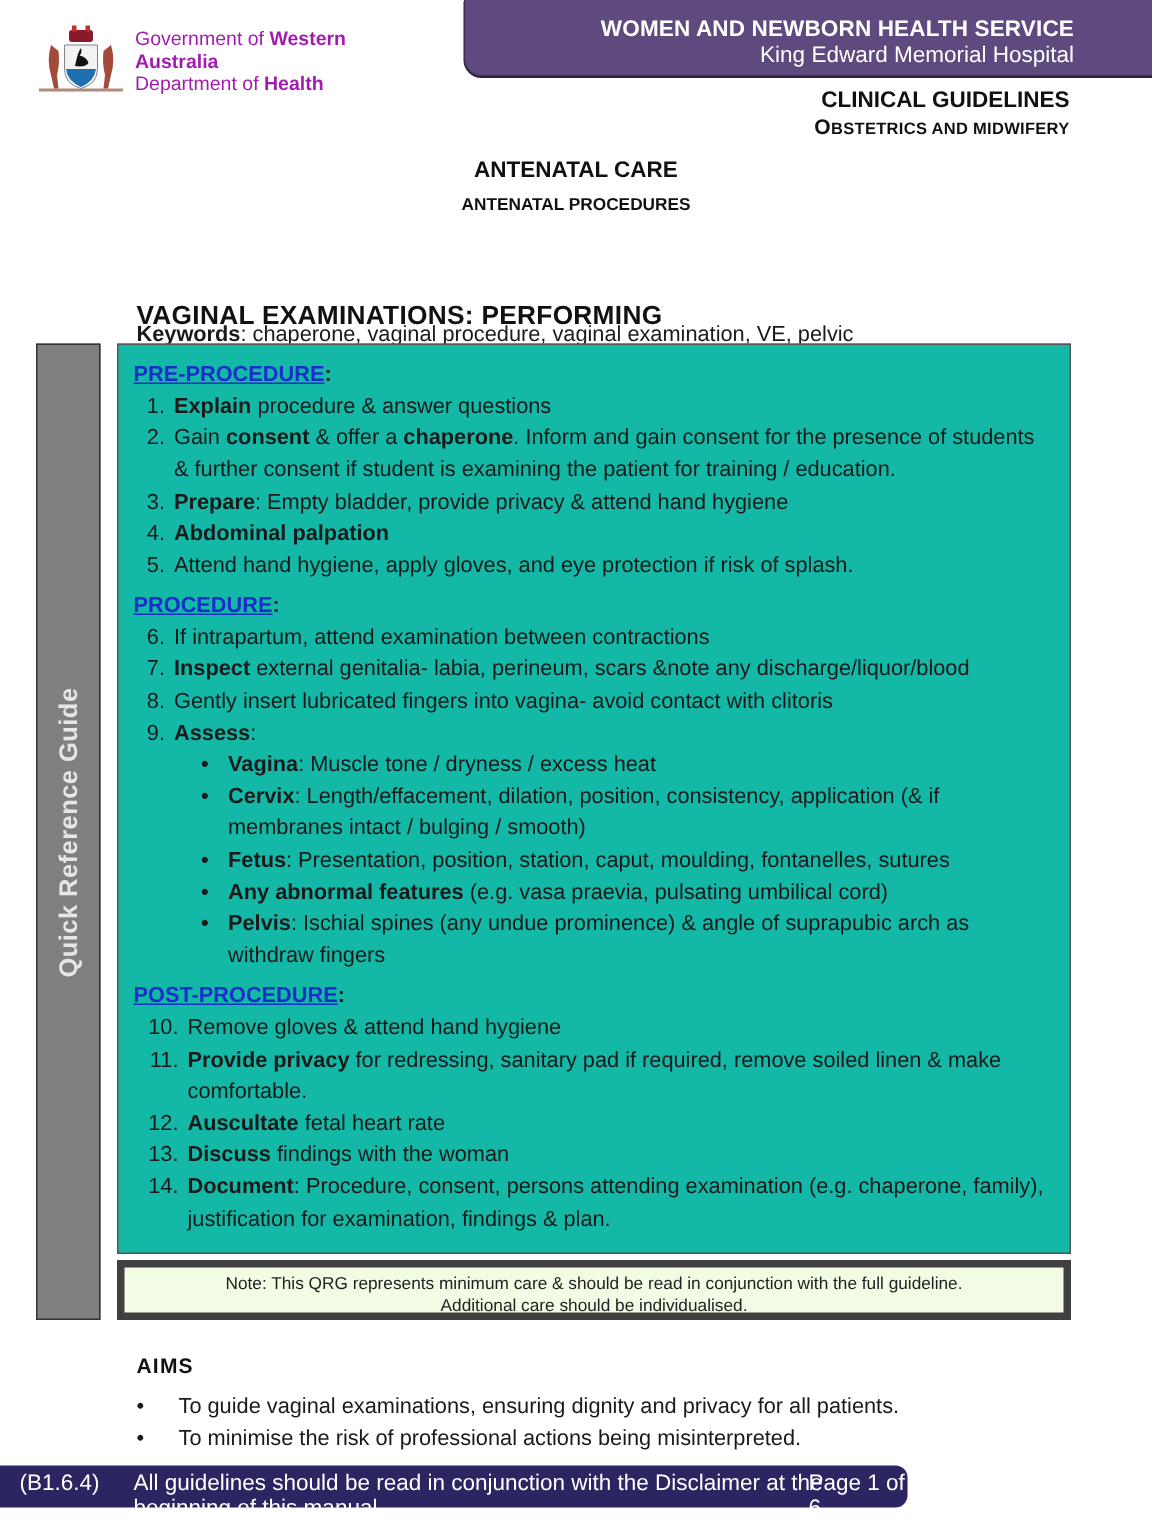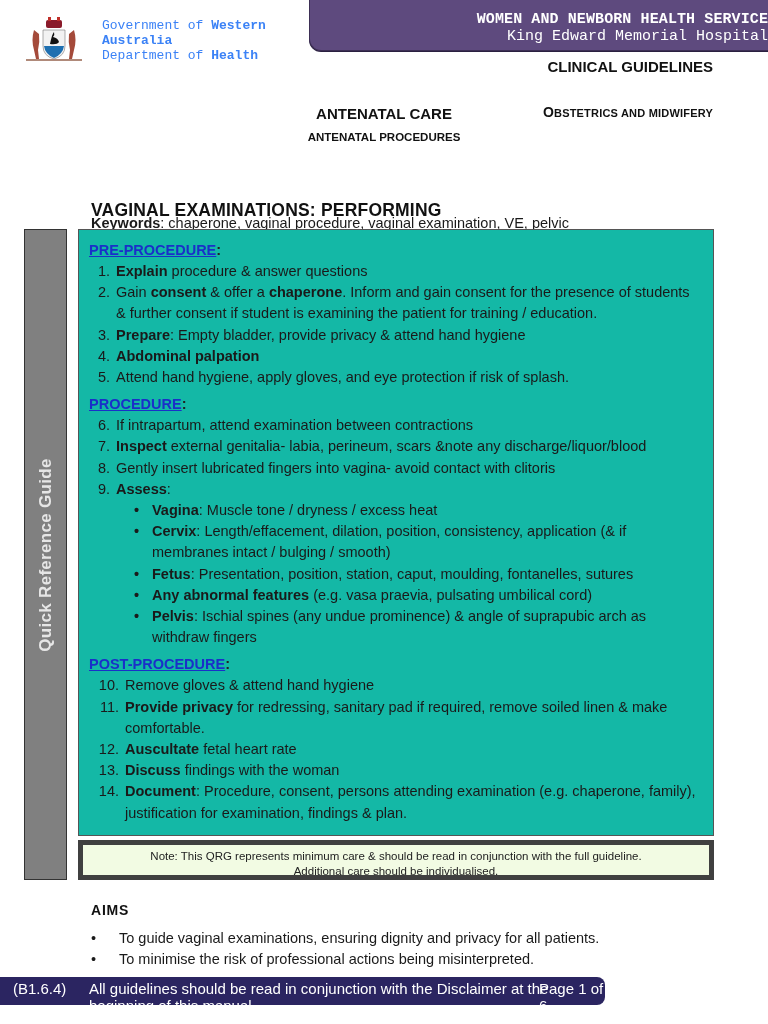--- a/index.html
+++ b/index.html
@@ -2,32 +2,32 @@
 <html><head>
 <meta charset="utf-8">
 <style>
   * { box-sizing: border-box; margin: 0; padding: 0; }
   html, body { width: 768px; height: 1024px; background: #ffffff; overflow: hidden; }
   body { position: relative; font-family: "Liberation Sans", sans-serif; color: #1a1a1a; }
 
   
   .logo { position: absolute; left: 26px; top: 12px; width: 262px; height: 56px; display: flex; align-items: center; }
   .crest { width: 56px; height: 48px; position: relative; }
-  .logo-text { margin-left: 20px; font-size: 13px; line-height: 15px; color: #3b82f6; font-family: Liberation Mono, monospace; }
+  .logo-text { margin-left: 8px; font-size: 13px; line-height: 15px; color: #a21caf; }
   .logo-text b { font-weight: bold; }
 
   .banner { position: absolute; left: 309px; top: 0; width: 459px; height: 51px; background: #5e4a7e;
             border-bottom-left-radius: 12px; border: 1px solid #3d2f55; border-top: none; border-right: none;
-            box-shadow: 0 1px 0 #2a2040; color: #fff; text-align: right; padding-top: 11px; font-family: Liberation Mono, monospace; }
+            box-shadow: 0 1px 0 #2a2040; color: #fff; text-align: right; padding-right: 52px; padding-top: 11px; }
   .banner .l1 { font-weight: bold; font-size: 15px; line-height: 17px; letter-spacing: 0.1px; }
   .banner .l2 { font-size: 15px; line-height: 17px; }
 
   .cg { position: absolute; right: 55px; top: 58px; text-align: right; font-weight: bold; color: #111; }
   .cg .l1 { font-size: 15px; line-height: 18px; }
-  .cg .l2 { font-size: 11px; line-height: 16px; letter-spacing: 0.2px; margin-top: 28px; }
+  .cg .l2 { font-size: 11px; line-height: 16px; letter-spacing: 0.2px; }
   .cg .l2 .cap { font-size: 14px; }
 
   .sec-title { position: absolute; left: 0; width: 768px; text-align: center; font-weight: bold; color: #111; }
   .t1 { top: 105px; font-size: 15px; }
   .t2 { top: 131px; font-size: 11.5px; }
 
   .doc-title { position: absolute; left: 91px; top: 160px; font-size: 17.5px; font-weight: bold; color: #111; letter-spacing: 0.2px; margin-top: 40px; }
   .keywords { position: absolute; left: 91px; top: 187px; width: 560px; font-size: 14.5px; line-height: 17px; color: #1a1a1a; margin-top: 28px; }
 
   

